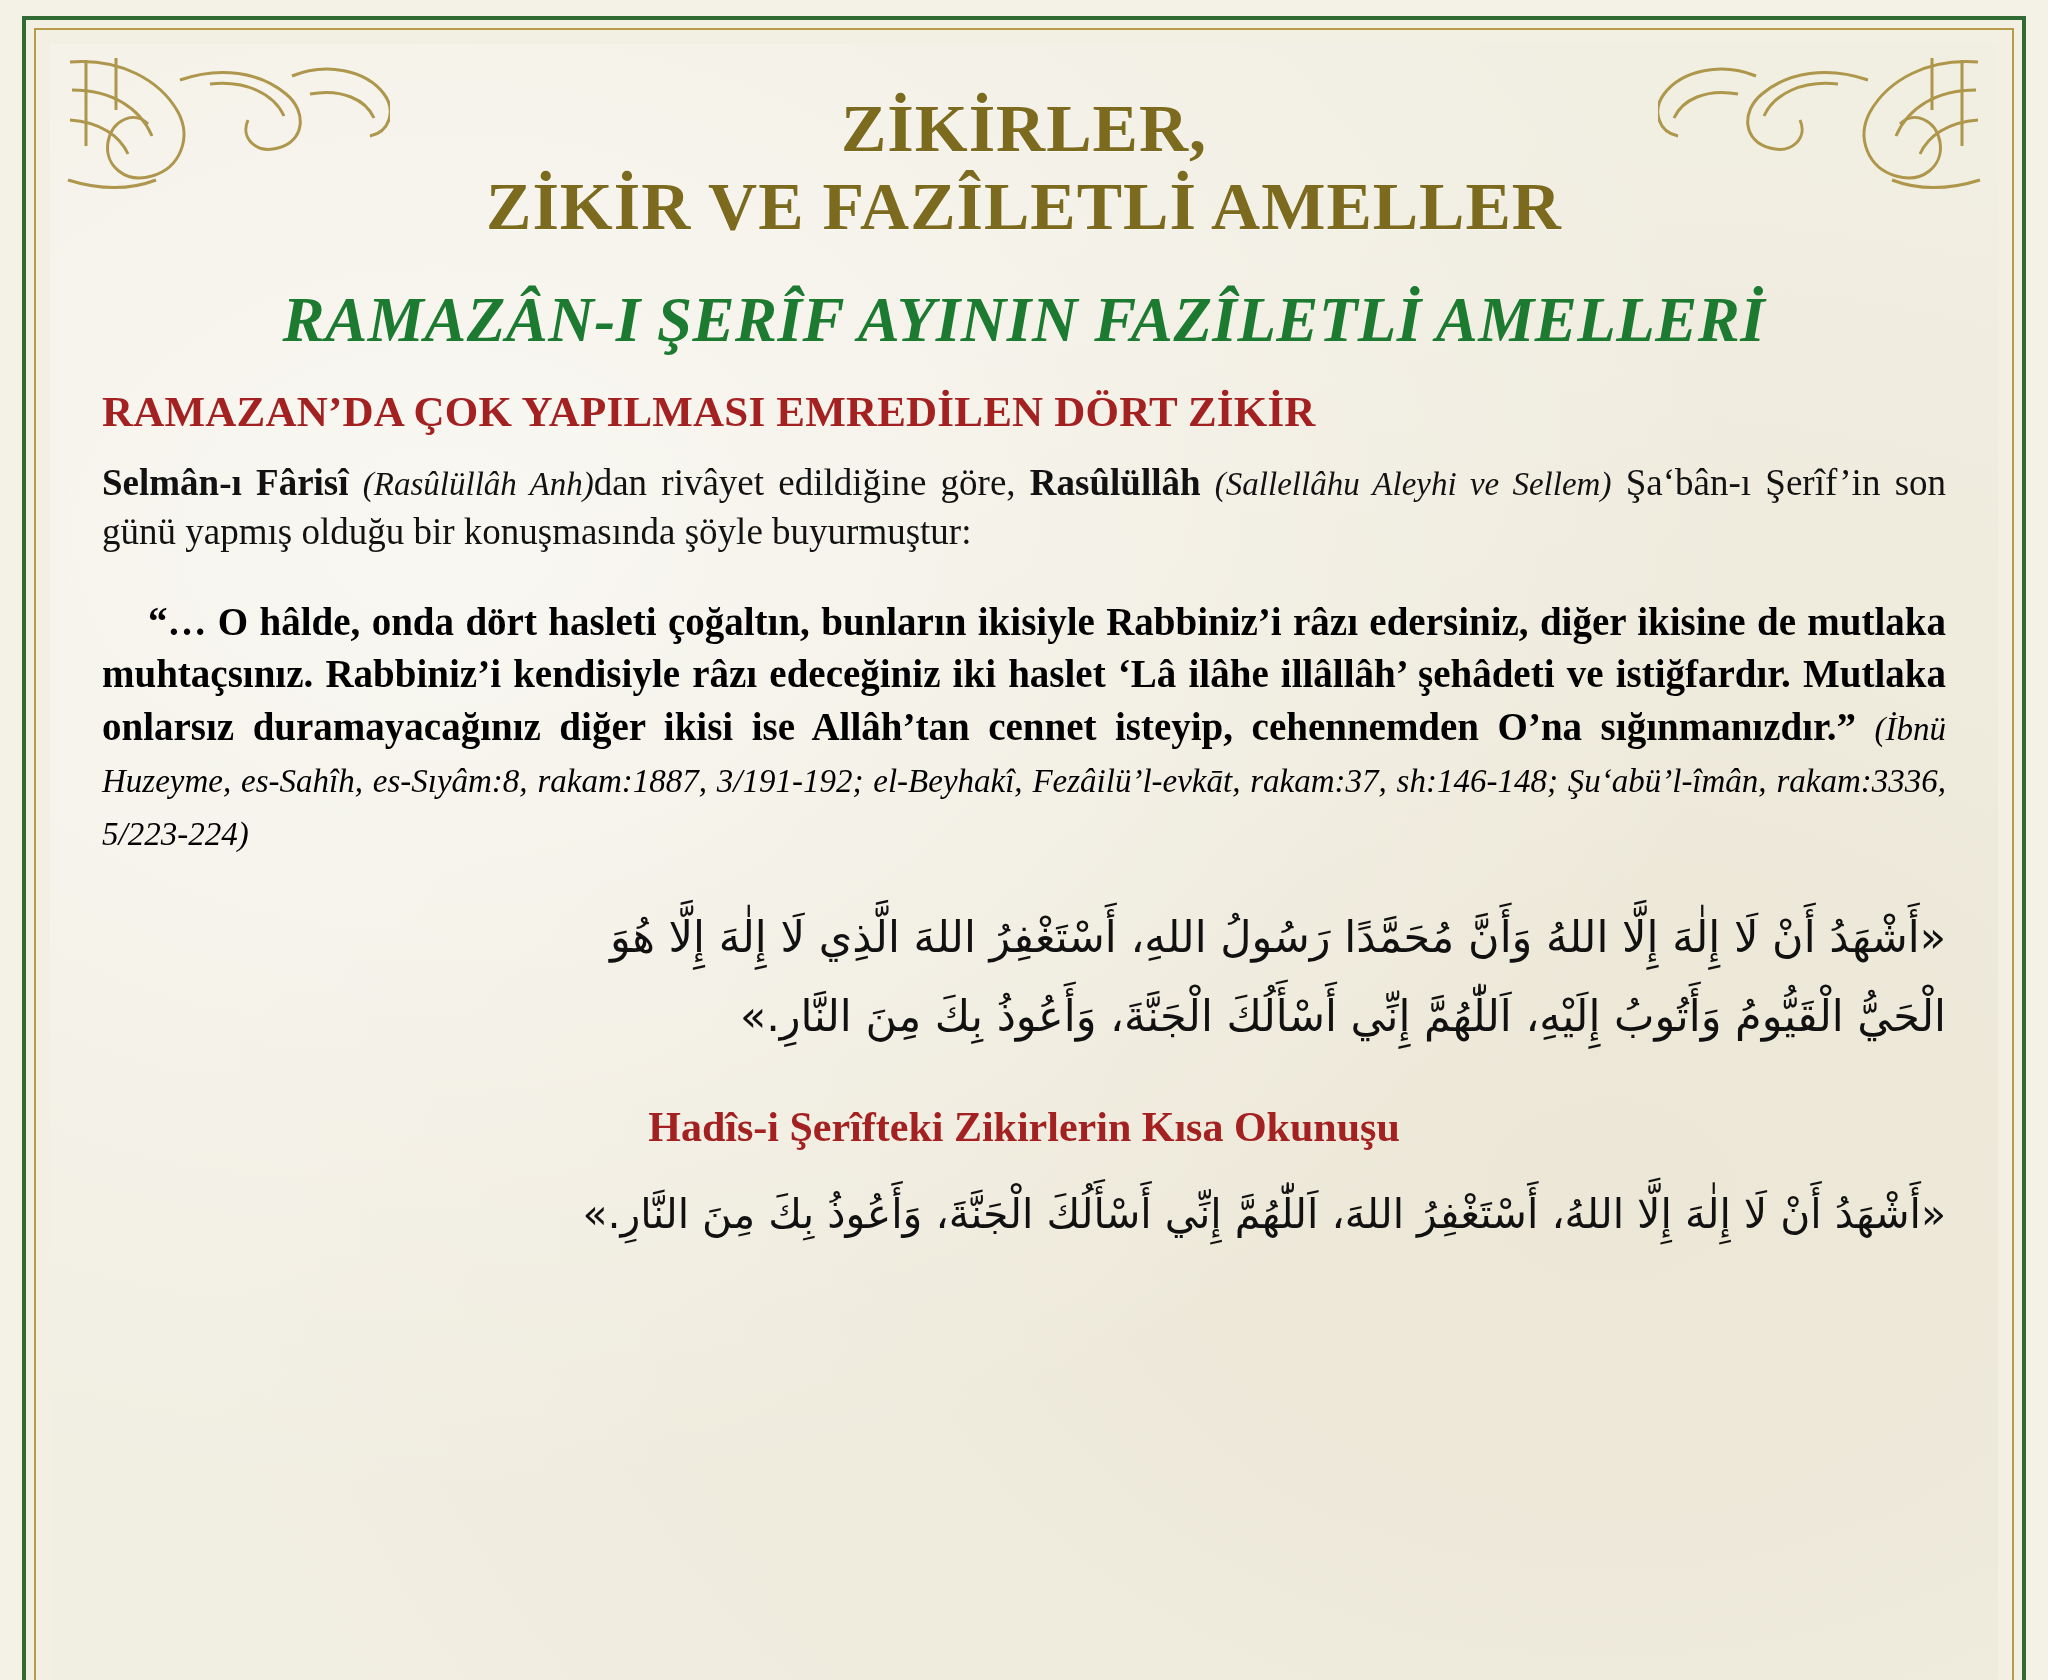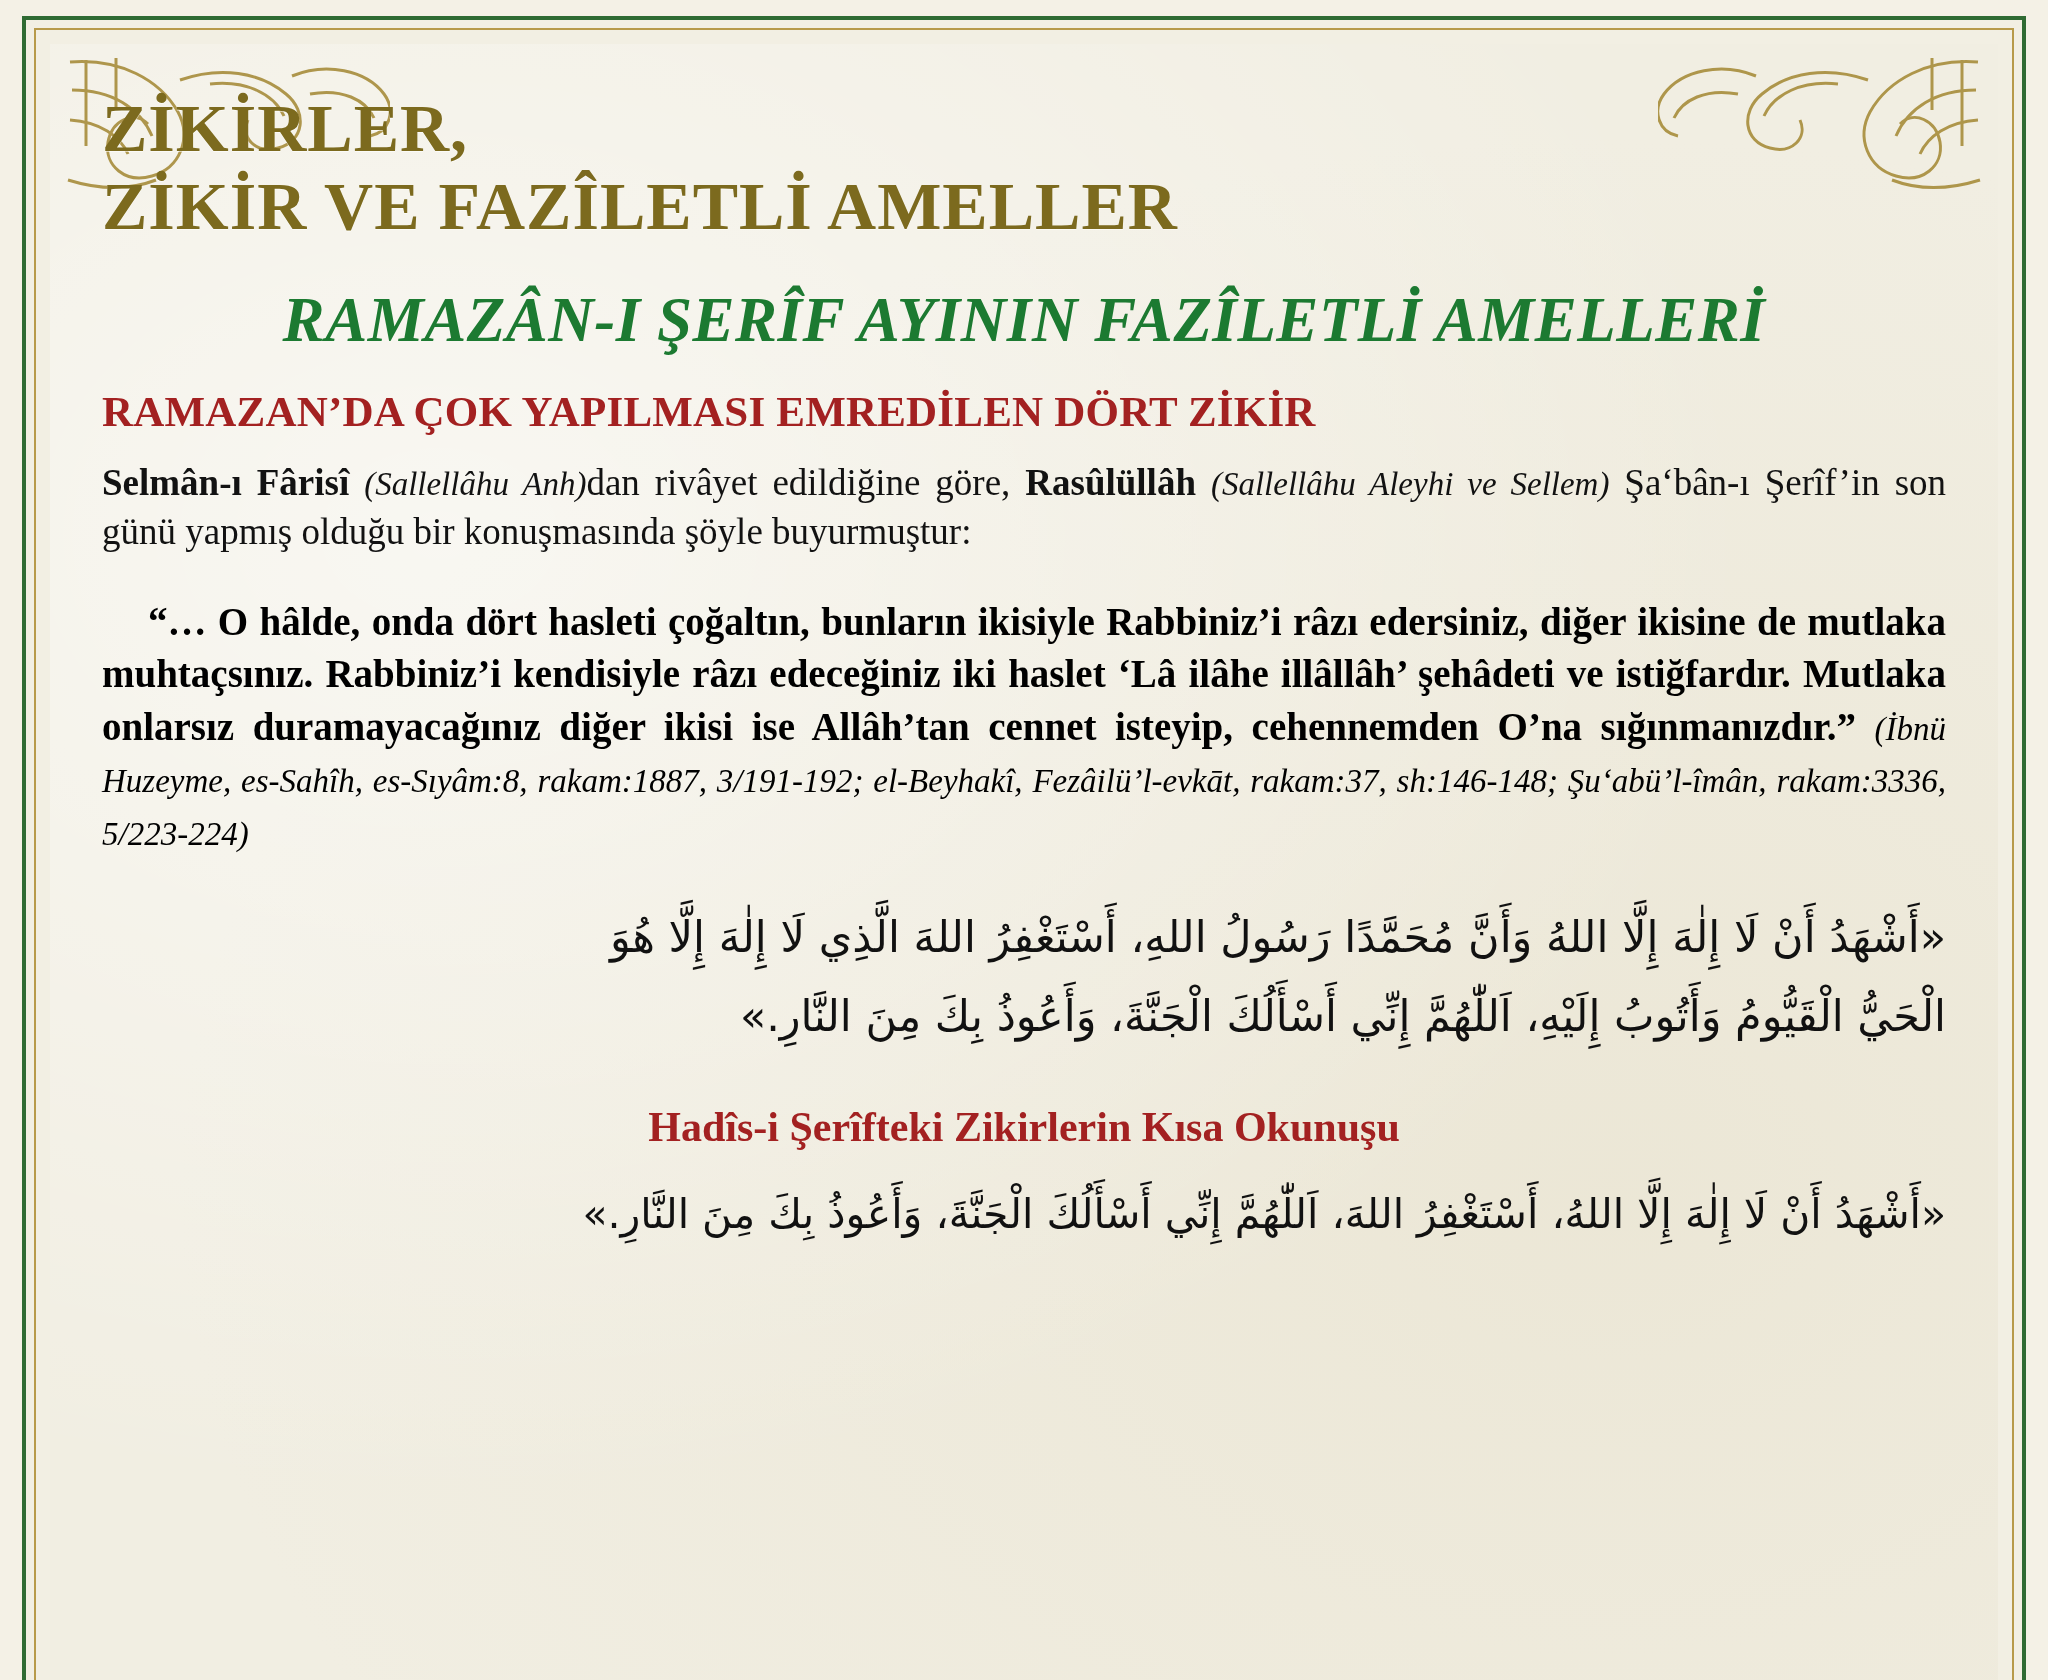--- a/index.html
+++ b/index.html
@@ -70,20 +70,21 @@
   .content {
     position: absolute;
     left: 0;
     right: 0;
     top: 0;
     padding: 0 52px;
     box-sizing: border-box;
   }
 
   .title-1, .title-2 {
+    text-align: center;
     color: #7c6a1e;
     font-weight: bold;
     letter-spacing: 1px;
     line-height: 1.06;
     text-shadow: 0 1px 0 rgba(255,255,255,0.6);
   }
   .title-1 {
     font-size: 68px;
     margin-top: 48px;
   }
@@ -201,21 +202,21 @@
 
           <div class="title-1">ZİKİRLER,</div>
           <div class="title-2">ZİKİR VE  FAZÎLETLİ AMELLER</div>
 
           <div class="subtitle-green">RAMAZÂN-I ŞERÎF AYININ FAZÎLETLİ AMELLERİ</div>
 
           <div class="subtitle-red">RAMAZAN’DA ÇOK YAPILMASI EMREDİLEN DÖRT ZİKİR</div>
 
           <p class="para">
             <b>Selmân-ı Fârisî</b>
-            <i>(Sallellâhu Anh)</i><span>dan rivâyet edildiğine göre, </span><b>Rasûlüllâh</b>
+            <i>(Rasûlüllâh Anh)</i><span>dan rivâyet edildiğine göre, </span><b>Rasûlüllâh</b>
             <i>(Sallellâhu Aleyhi ve Sellem)</i><span> Şa‘bân-ı Şerîf’in son günü yapmış olduğu bir konuşmasında şöyle buyurmuştur:</span>
           </p>
 
           <p class="quote">
             <span>“… O hâlde, onda dört hasleti çoğaltın, bunların ikisiyle Rabbiniz’i râzı edersiniz, diğer ikisine de mutlaka muhtaçsınız. Rabbiniz’i kendisiyle râzı edeceğiniz iki haslet ‘Lâ ilâhe illâllâh’ şehâdeti ve istiğfardır. Mutlaka onlarsız duramayacağınız diğer ikisi ise Allâh’tan cennet isteyip, cehennemden O’na sığınmanızdır.”</span>
             <span class="src">(İbnü Huzeyme, es-Sahîh, es-Sıyâm:8, rakam:1887, 3/191-192; el-Beyhakî, Fezâilü’l-evkāt, rakam:37, sh:146-148; Şu‘abü’l-îmân, rakam:3336, 5/223-224)</span>
           </p>
 
 
           <div class="arabic">«أَشْهَدُ أَنْ لَا إِلٰهَ إِلَّا اللهُ وَأَنَّ مُحَمَّدًا رَسُولُ اللهِ، أَسْتَغْفِرُ اللهَ الَّذِي لَا إِلٰهَ إِلَّا هُوَ</div>

